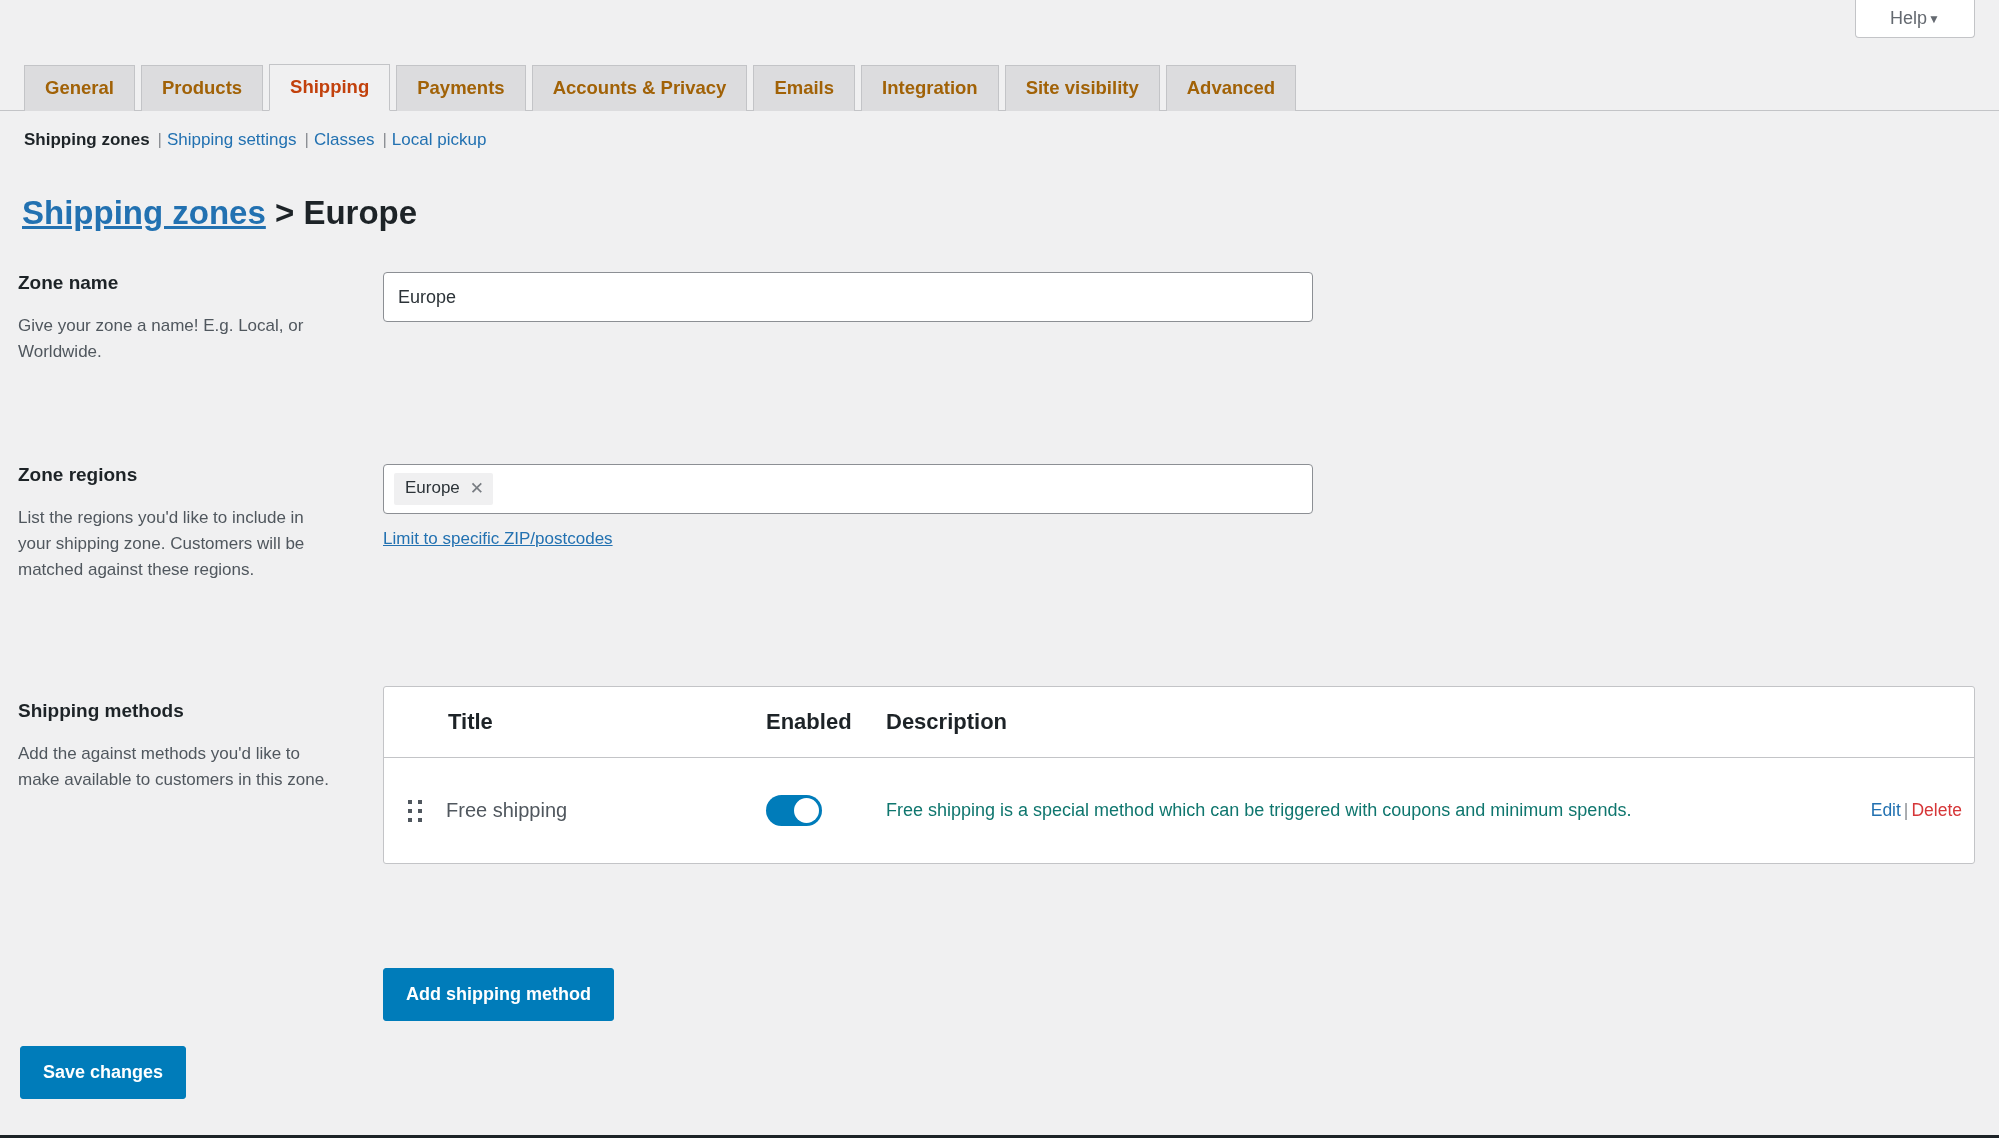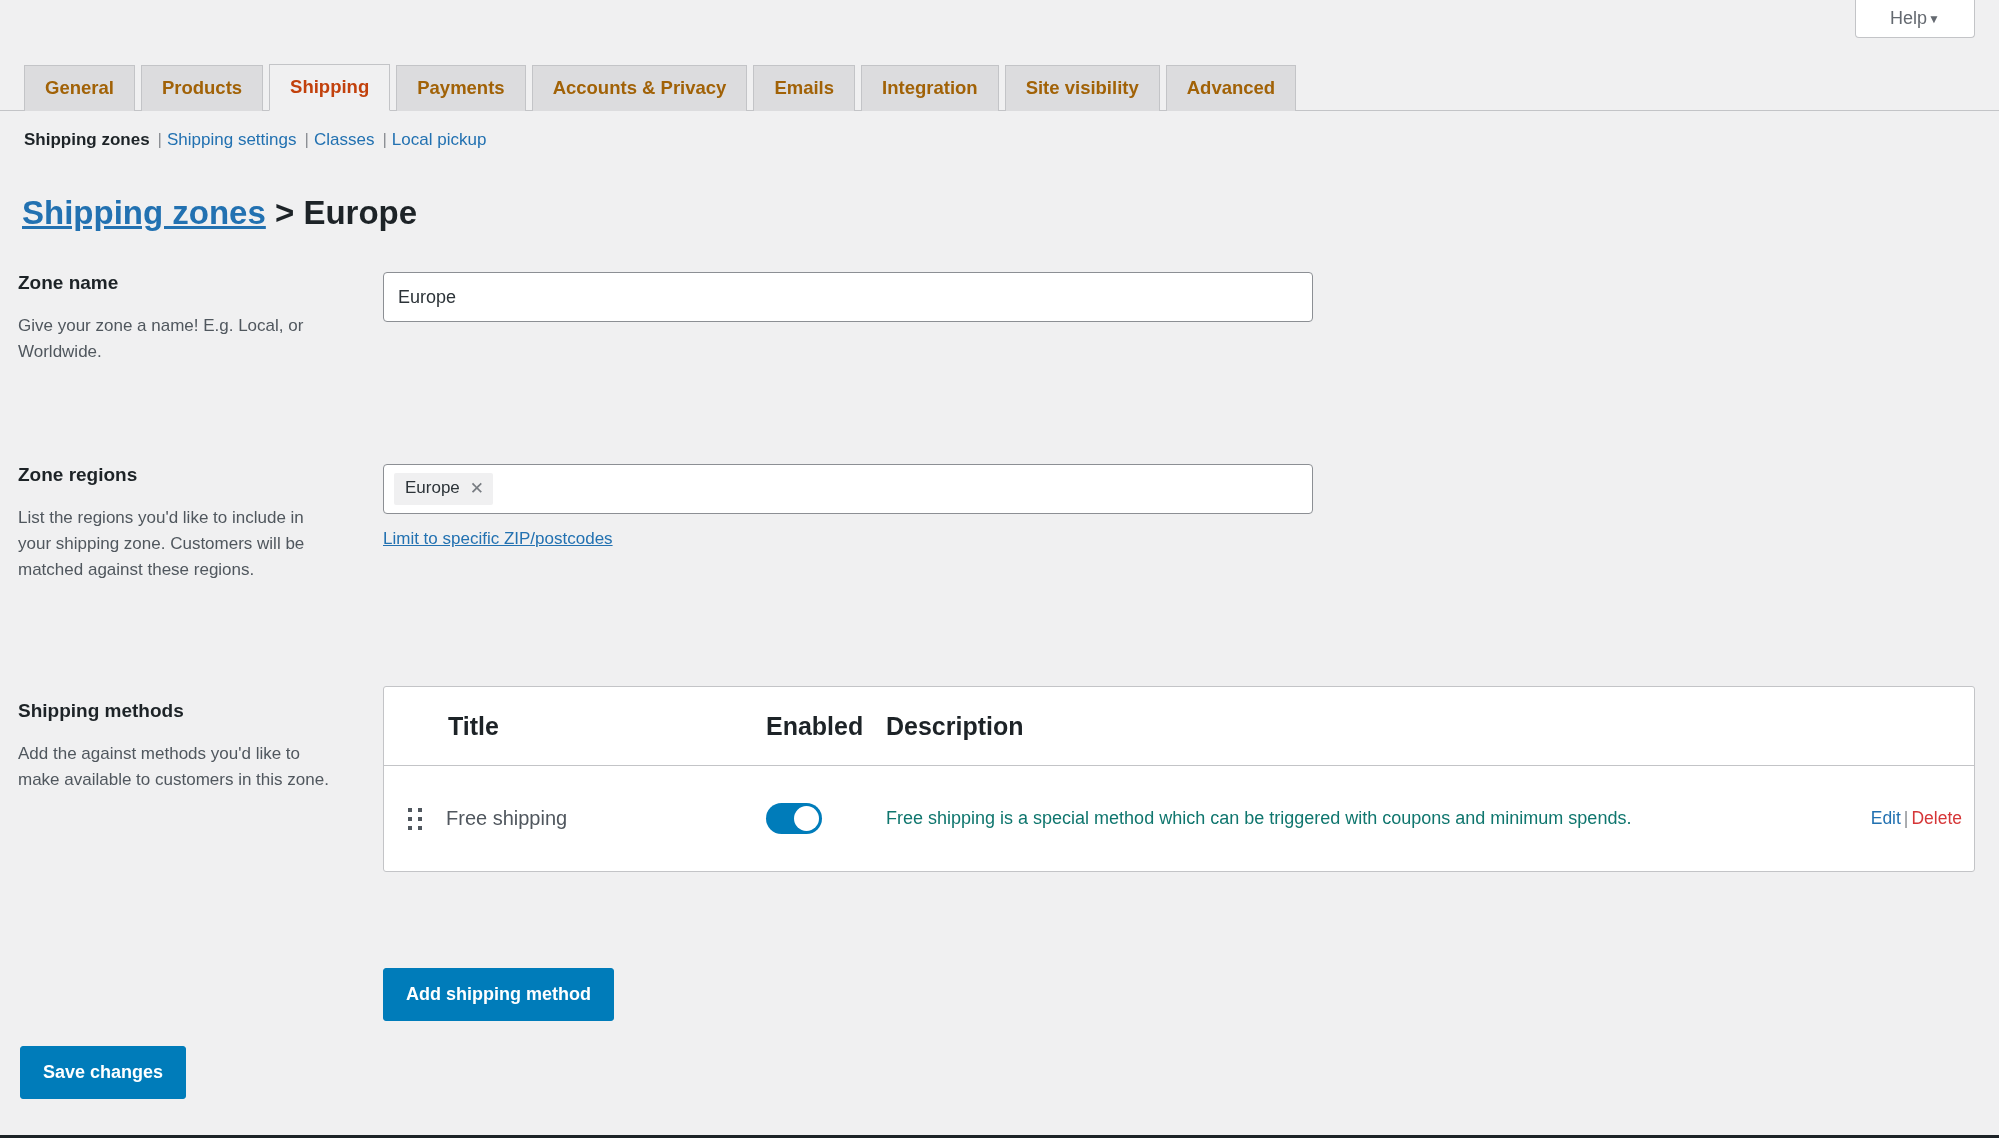--- a/index.html
+++ b/index.html
@@ -224,23 +224,23 @@
     left: 383px;
     top: -14px;
     width: 1592px;
     background: #fff;
     border: 1px solid #c3c4c7;
     border-radius: 3px;
   }
   .methods-thead {
     display: flex;
     align-items: center;
-    height: 79px;
+    height: 71px;
     border-bottom: 1px solid #c3c4c7;
-    font-size: 25px;
+    font-size: 22px;
     font-weight: 700;
     color: #1d2327;
   }
   .methods-row {
     display: flex;
     align-items: center;
     min-height: 105px;
   }
   .col-sort  { width: 62px; flex: 0 0 62px; display:flex; align-items:center; justify-content:center; }
   .col-title { width: 320px; flex: 0 0 320px; }

